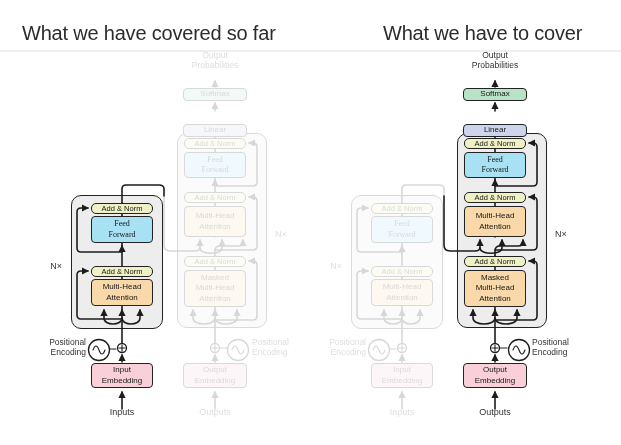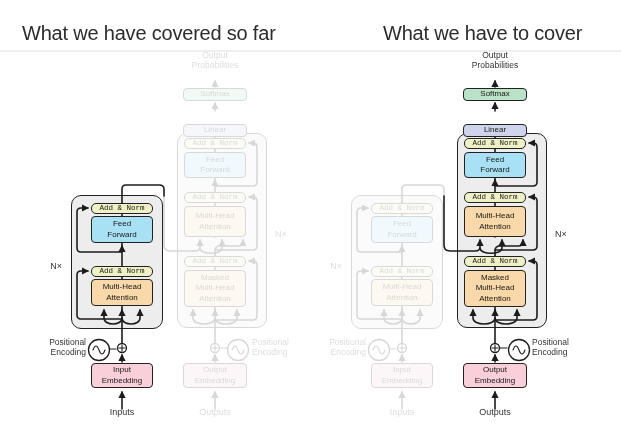--- a/index.html
+++ b/index.html
@@ -14,22 +14,22 @@
   svg.arrows{position:absolute;left:0;top:0;}
   svg.arrows path{fill:none;stroke:var(--line);stroke-width:1.6;stroke-linecap:round;}
   svg.arrows path.thin{stroke-width:1.2;}
   svg.arrows g.icon circle{fill:#fff;stroke:var(--line);stroke-width:1.3;}
   svg.arrows g.icon path{stroke-width:1.1;}
   svg.arrows marker path{fill:var(--line);stroke:none;}
   .box{position:absolute;box-sizing:border-box;border:1.5px solid var(--box-border);border-radius:4px;
        display:flex;align-items:center;justify-content:center;text-align:center;
        font-size:8px;line-height:1.3;color:#161616;white-space:pre-line;}
   .ctr{background:var(--container-fill);border-radius:10px;border-width:1.7px;}
-  .an{background:var(--add-norm);font-size:7.5px;border-radius:5px;font-family:Liberation Mono, monospace;}
-  .ff{background:var(--feed-forward);}
+  .an{background:var(--add-norm);font-size:7.5px;border-radius:5px;}
+  .ff{background:var(--feed-forward);font-family:Liberation Serif, serif;}
   .att{background:var(--attention);}
   .sm{background:var(--softmax);}
   .lin{background:var(--linear);margin-top:12px;}
   .emb{background:var(--embedding);}
   .lbl{position:absolute;font-size:9px;line-height:1.22;color:var(--label-text);white-space:pre-line;}
   .lbl.c{text-align:center;}
   .lbl.r{text-align:right;}
   .lbl.s{font-size:8.5px;}
 </style>
 </head>

